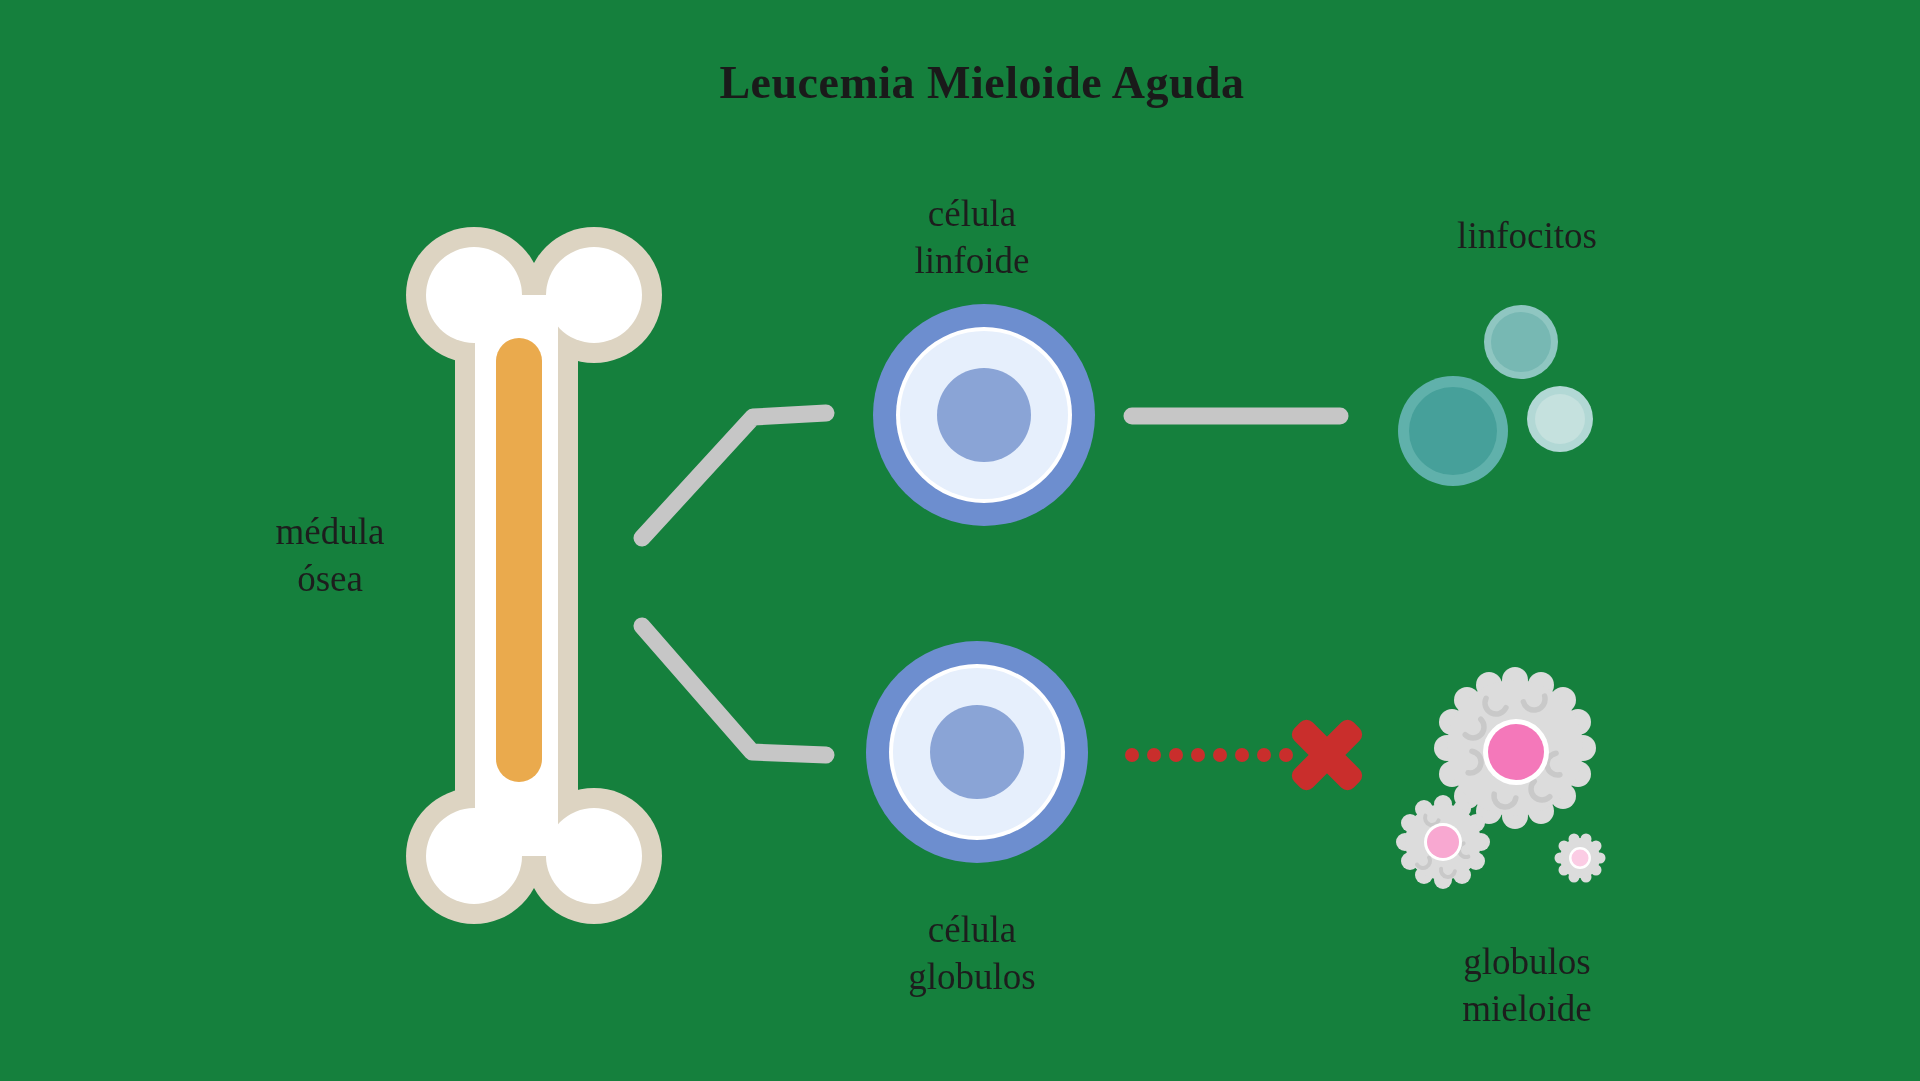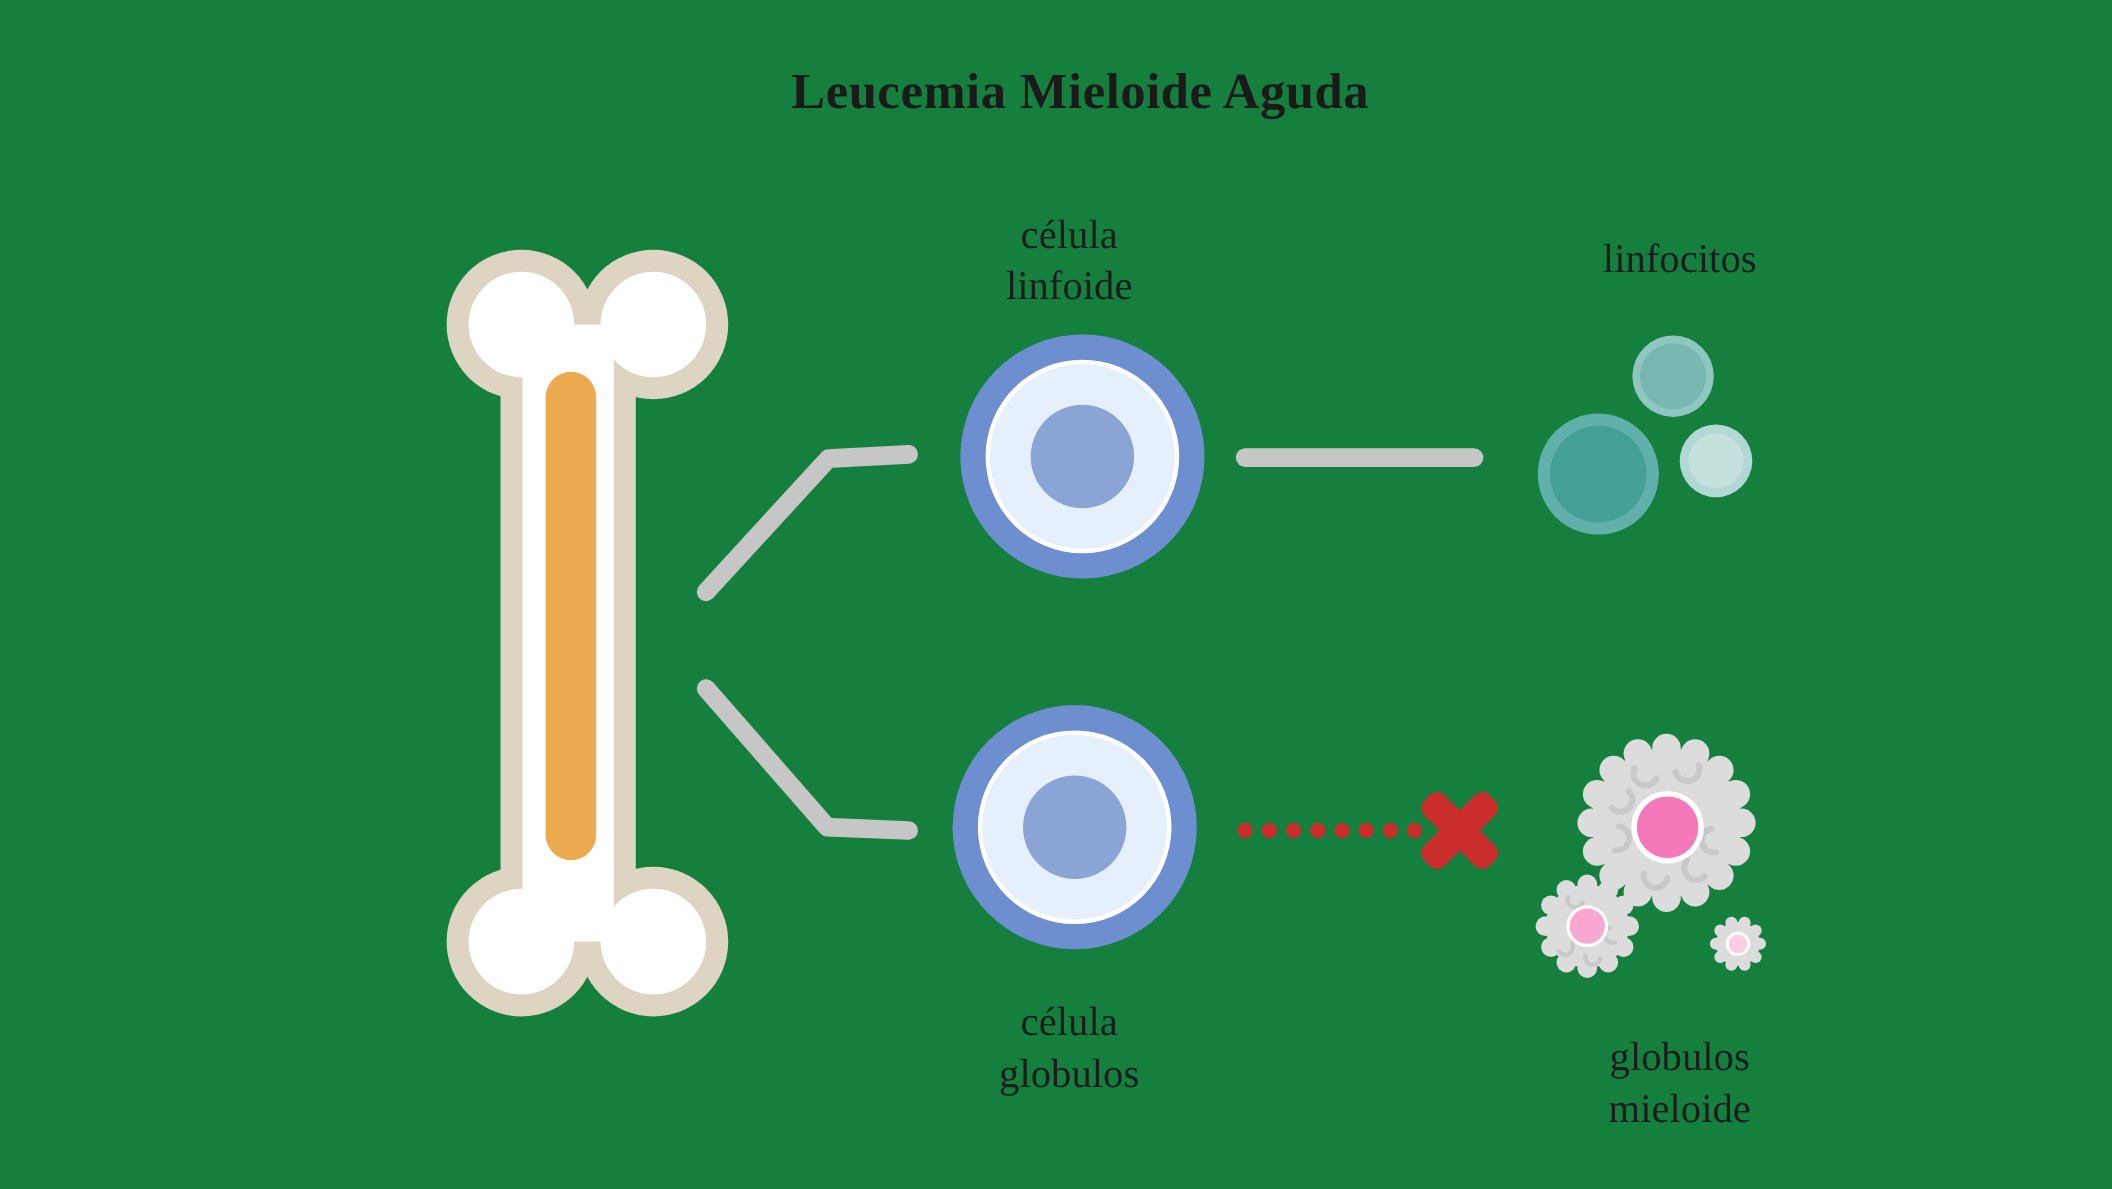--- a/index.html
+++ b/index.html
@@ -156,20 +156,24 @@
           <circle cx="1596" cy="846" r="5.5"></circle>
         <circle cx="1580" cy="858" r="20"></circle>
       </g>
       <circle cx="1580" cy="858" r="11" fill="#ffffff"></circle>
       <circle cx="1580" cy="858" r="8.5" fill="#fbcce4"></circle>
     </g>
   </svg>
 
   <div class="title">Leucemia Mieloide Aguda</div>
 
+  <div class="lbl lbl-medula">
+    <div>médula</div>
+    <div>ósea</div>
+  </div>
 
   <div class="lbl lbl-linfoide">
     <div>célula</div>
     <div>linfoide</div>
   </div>
 
   <div class="lbl lbl-linfocitos">linfocitos</div>
 
   <div class="lbl lbl-mieloide">
     <div>célula</div>

